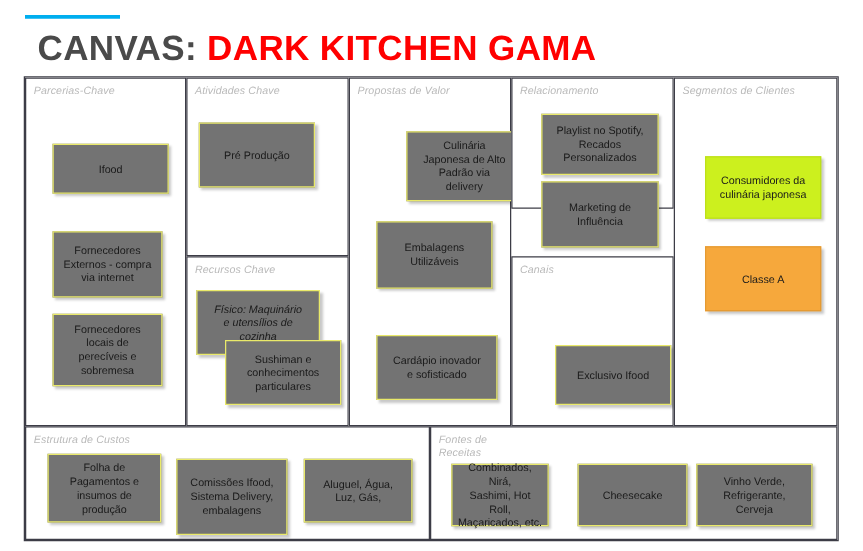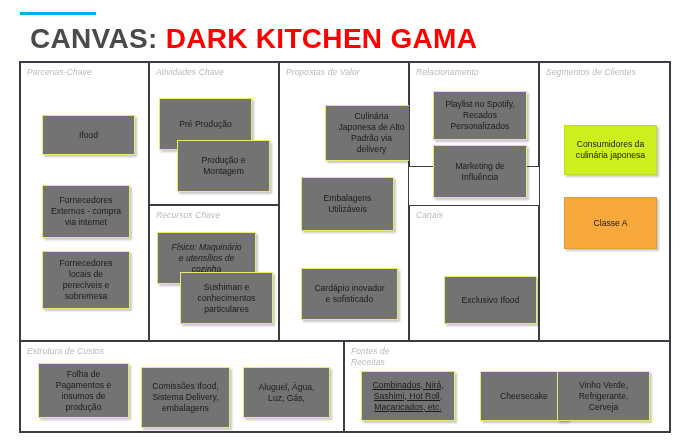--- a/index.html
+++ b/index.html
@@ -112,22 +112,20 @@
 via internet</div>
     <div class="note" style="left:21px; top:188px; width:88px; height:58px;">Fornecedores
 locais de
 perecíveis e
 sobremesa</div>
   </div>
 
   <div class="cell" style="left:129px; top:0px; width:130px; height:143px;">
     <div class="cell-title">Atividades Chave</div>
     <div class="note" style="left:9px; top:35px; width:93px; height:52px;">Pré Produção</div>
-    <div class="note" style="left:27px; top:77px; width:93px; height:52px;">Produção e
-Montagem</div>
   </div>
 
   <div class="cell" style="left:129px; top:143px; width:130px; height:136px;">
     <div class="cell-title">Recursos Chave</div>
     <div class="note" style="left:7px; top:26px; width:99px; height:52px;font-style:italic;">Físico: Maquinário
 e utensílios de
 cozinha</div>
     <div class="note" style="left:30px; top:66px; width:93px; height:52px;">Sushiman e
 conhecimentos
 particulares</div>
@@ -175,22 +173,22 @@
     <div class="note" style="left:120px; top:25px; width:89px; height:61px;">Comissões Ifood,
 Sistema Delivery,
 embalagens</div>
     <div class="note" style="left:222px; top:25px; width:87px; height:51px;">Aluguel, Água,
 Luz, Gás,</div>
   </div>
 
   <div class="cell" style="left:324px; top:279px; width:326px; height:91px;">
     <div class="cell-title">Fontes de
 Receitas</div>
-    <div class="note" style="left:16px; top:29px; width:94px; height:50px;text-decoration:underline;">Combinados, Nirá,
+    <div class="note" style="left:16px; top:29px; width:78px; height:50px;">Combinados, Nirá,
 Sashimi, Hot Roll,
 Maçaricados, etc.</div>
-    <div class="note" style="left:135px; top:29px; width:88px; height:50px;">Cheesecake</div>
+    <div class="note" style="left:117px; top:29px; width:88px; height:50px;">Cheesecake</div>
     <div class="note" style="left:212px; top:29px; width:93px; height:50px;">Vinho Verde,
 Refrigerante,
 Cerveja</div>
   </div>
 
 </div>
 
 </body></html>

